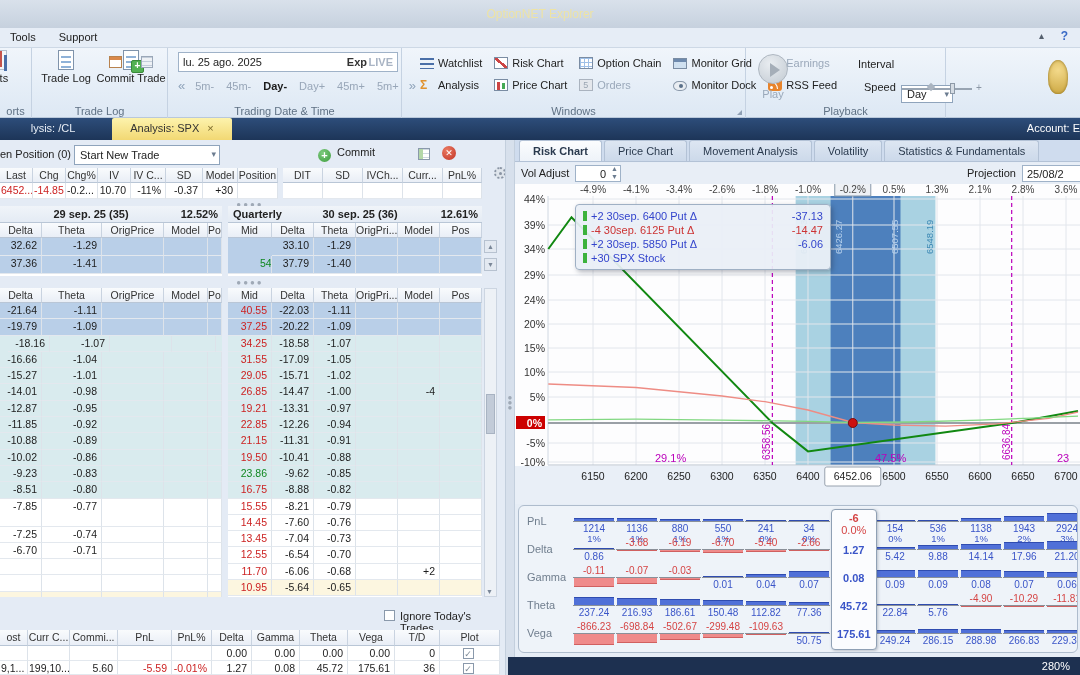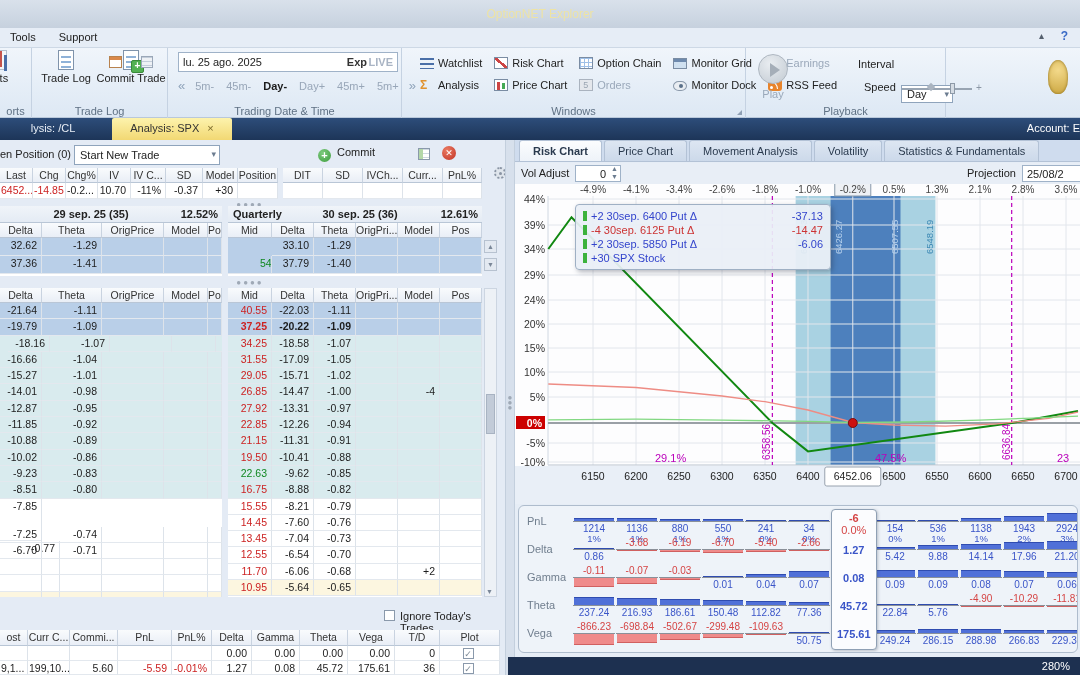--- a/index.html
+++ b/index.html
@@ -453,21 +453,21 @@
           <div class="c" style="width: 44px; flex: 0 0 44px;"></div>
           <div class="c" style="width: 14px; flex: 0 0 14px;"></div>
         </div>
         <div class="grow bg-cyan" style="height: 16.3px;">
           <div class="c" style="width: 42px; flex: 0 0 42px;">-8.51</div>
           <div class="c" style="width: 60px; flex: 0 0 60px;">-0.80</div>
           <div class="c" style="width: 62px; flex: 0 0 62px;"></div>
           <div class="c" style="width: 44px; flex: 0 0 44px;"></div>
           <div class="c" style="width: 14px; flex: 0 0 14px;"></div>
         </div>
-        <div class="grow" style="height: 28px; flex-direction: column;">
+        <div class="grow" style="height: 28px;">
           <div class="c" style="width: 42px; flex: 0 0 42px;">-7.85</div>
           <div class="c" style="width: 60px; flex: 0 0 60px;">-0.77</div>
           <div class="c" style="width: 62px; flex: 0 0 62px;"></div>
           <div class="c" style="width: 44px; flex: 0 0 44px;"></div>
           <div class="c" style="width: 14px; flex: 0 0 14px;"></div>
         </div>
         <div class="grow" style="height: 16.3px;">
           <div class="c" style="width: 42px; flex: 0 0 42px;">-7.25</div>
           <div class="c" style="width: 60px; flex: 0 0 60px;">-0.74</div>
           <div class="c" style="width: 62px; flex: 0 0 62px;"></div>
@@ -513,21 +513,21 @@
           <div class="hc" style="width: 42px; flex: 0 0 42px;">Pos</div>
         </div>
         <div class="grow bg-sel" style="height: 16.3px;">
           <div class="c tr" style="width: 44px; flex: 0 0 44px;">40.55</div>
           <div class="c" style="width: 42px; flex: 0 0 42px;">-22.03</div>
           <div class="c" style="width: 42px; flex: 0 0 42px;">-1.11</div>
           <div class="c" style="width: 42px; flex: 0 0 42px;"></div>
           <div class="c" style="width: 42px; flex: 0 0 42px;"></div>
           <div class="c" style="width: 42px; flex: 0 0 42px;"></div>
         </div>
-        <div class="grow bg-sel" style="height: 16.3px; font-weight: bold;">
+        <div class="grow bg-sel" style="height: 16.3px;">
           <div class="c tr" style="width: 44px; flex: 0 0 44px;">37.25</div>
           <div class="c" style="width: 42px; flex: 0 0 42px;">-20.22</div>
           <div class="c" style="width: 42px; flex: 0 0 42px;">-1.09</div>
           <div class="c" style="width: 42px; flex: 0 0 42px;"></div>
           <div class="c" style="width: 42px; flex: 0 0 42px;"></div>
           <div class="c" style="width: 42px; flex: 0 0 42px;"></div>
         </div>
         <div class="grow bg-cyan" style="height: 16.3px;">
           <div class="c tr" style="width: 44px; flex: 0 0 44px;">34.25</div>
           <div class="c" style="width: 42px; flex: 0 0 42px;">-18.58</div>
@@ -554,21 +554,21 @@
         </div>
         <div class="grow bg-cyan" style="height: 16.3px;">
           <div class="c tr" style="width: 44px; flex: 0 0 44px;">26.85</div>
           <div class="c" style="width: 42px; flex: 0 0 42px;">-14.47</div>
           <div class="c" style="width: 42px; flex: 0 0 42px;">-1.00</div>
           <div class="c" style="width: 42px; flex: 0 0 42px;"></div>
           <div class="c" style="width: 42px; flex: 0 0 42px;">-4</div>
           <div class="c" style="width: 42px; flex: 0 0 42px;"></div>
         </div>
         <div class="grow bg-cyan" style="height: 16.3px;">
-          <div class="c tr" style="width: 44px; flex: 0 0 44px;">27.92</div>
+          <div class="c tr" style="width: 44px; flex: 0 0 44px;">19.21</div>
           <div class="c" style="width: 42px; flex: 0 0 42px;">-13.31</div>
           <div class="c" style="width: 42px; flex: 0 0 42px;">-0.97</div>
           <div class="c" style="width: 42px; flex: 0 0 42px;"></div>
           <div class="c" style="width: 42px; flex: 0 0 42px;"></div>
           <div class="c" style="width: 42px; flex: 0 0 42px;"></div>
         </div>
         <div class="grow bg-cyan" style="height: 16.3px;">
           <div class="c tr" style="width: 44px; flex: 0 0 44px;">22.85</div>
           <div class="c" style="width: 42px; flex: 0 0 42px;">-12.26</div>
           <div class="c" style="width: 42px; flex: 0 0 42px;">-0.94</div>
@@ -586,21 +586,21 @@
         </div>
         <div class="grow bg-cyan" style="height: 16.3px;">
           <div class="c tr" style="width: 44px; flex: 0 0 44px;">19.50</div>
           <div class="c" style="width: 42px; flex: 0 0 42px;">-10.41</div>
           <div class="c" style="width: 42px; flex: 0 0 42px;">-0.88</div>
           <div class="c" style="width: 42px; flex: 0 0 42px;"></div>
           <div class="c" style="width: 42px; flex: 0 0 42px;"></div>
           <div class="c" style="width: 42px; flex: 0 0 42px;"></div>
         </div>
         <div class="grow bg-cyan" style="height: 16.3px;">
-          <div class="c tg" style="width: 44px; flex: 0 0 44px;">22.63</div>
+          <div class="c tg" style="width: 44px; flex: 0 0 44px;">23.86</div>
           <div class="c" style="width: 42px; flex: 0 0 42px;">-9.62</div>
           <div class="c" style="width: 42px; flex: 0 0 42px;">-0.85</div>
           <div class="c" style="width: 42px; flex: 0 0 42px;"></div>
           <div class="c" style="width: 42px; flex: 0 0 42px;"></div>
           <div class="c" style="width: 42px; flex: 0 0 42px;"></div>
         </div>
         <div class="grow bg-cyan" style="height: 16.3px;">
           <div class="c tr" style="width: 44px; flex: 0 0 44px;">16.75</div>
           <div class="c" style="width: 42px; flex: 0 0 42px;">-8.88</div>
           <div class="c" style="width: 42px; flex: 0 0 42px;">-0.82</div>

